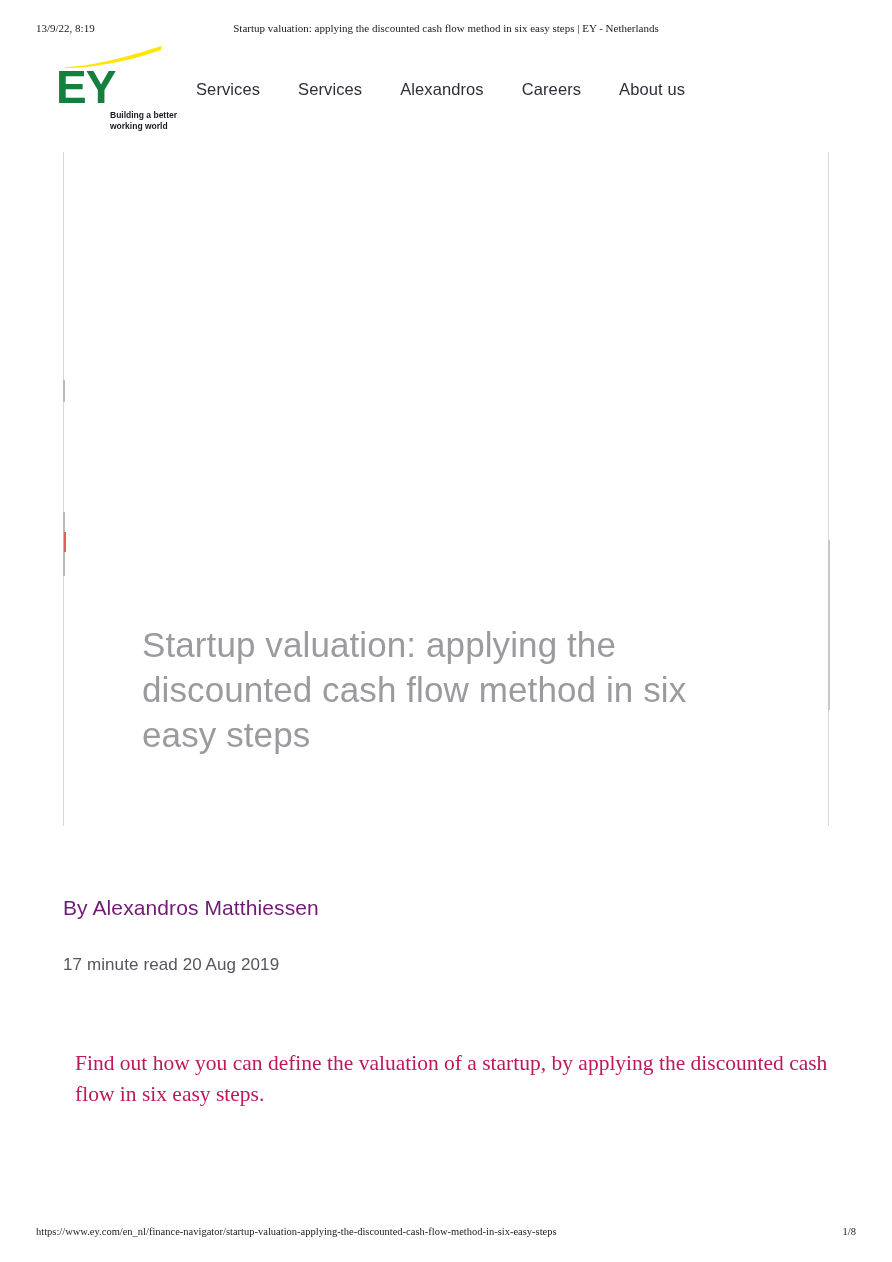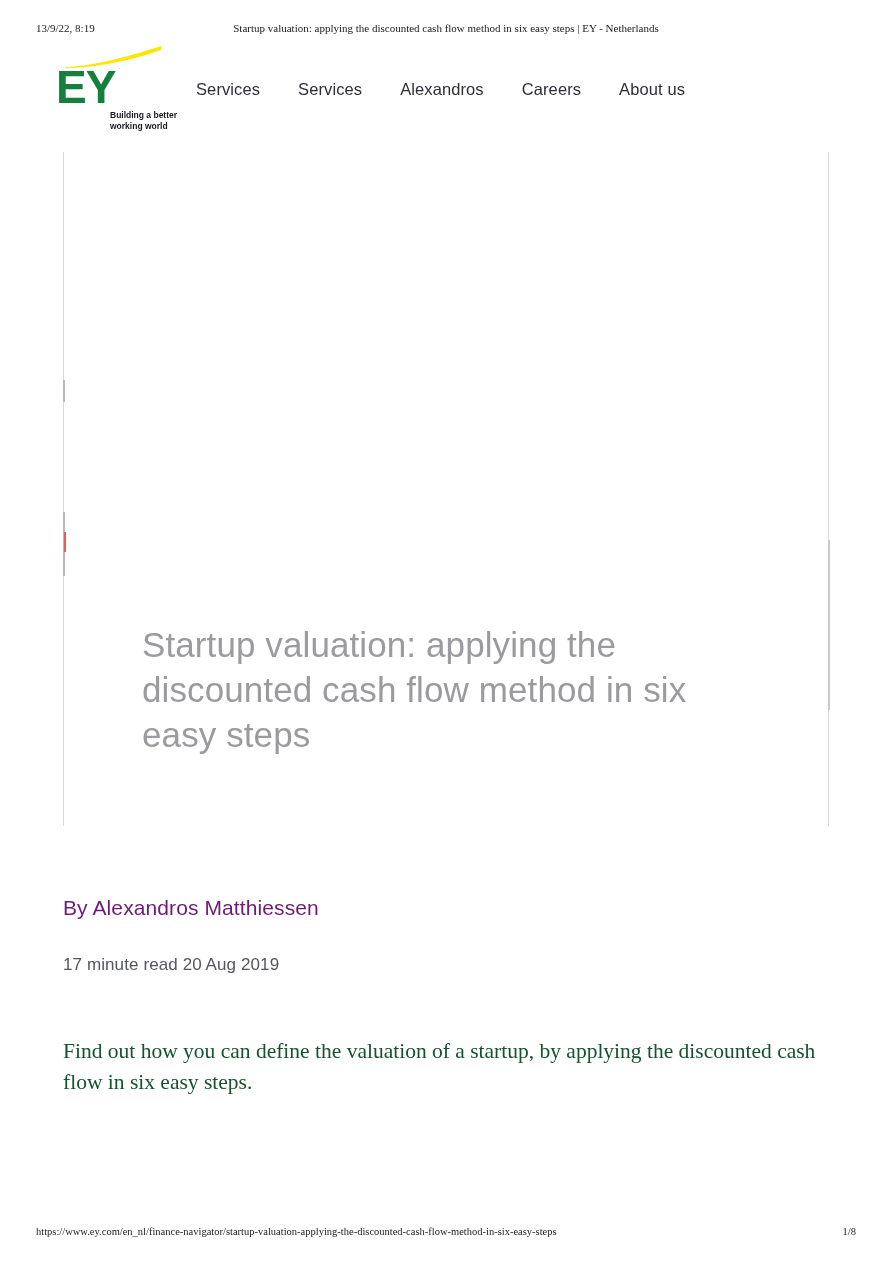--- a/index.html
+++ b/index.html
@@ -199,22 +199,22 @@
 
   
   .lead {
     position: absolute;
     left: 63px;
     top: 1036px;
     width: 764px;
     font-family: "Liberation Serif", serif;
     font-size: 21.5px;
     line-height: 31px;
-    color: #14532d;
-    margin: 0;
+    color: #be185d;
+    margin: 12px;
   }
 
   
   .print-footer {
     position: absolute;
     left: 0;
     top: 1226px;
     width: 892px;
     height: 14px;
     font-family: "Liberation Serif", serif;

